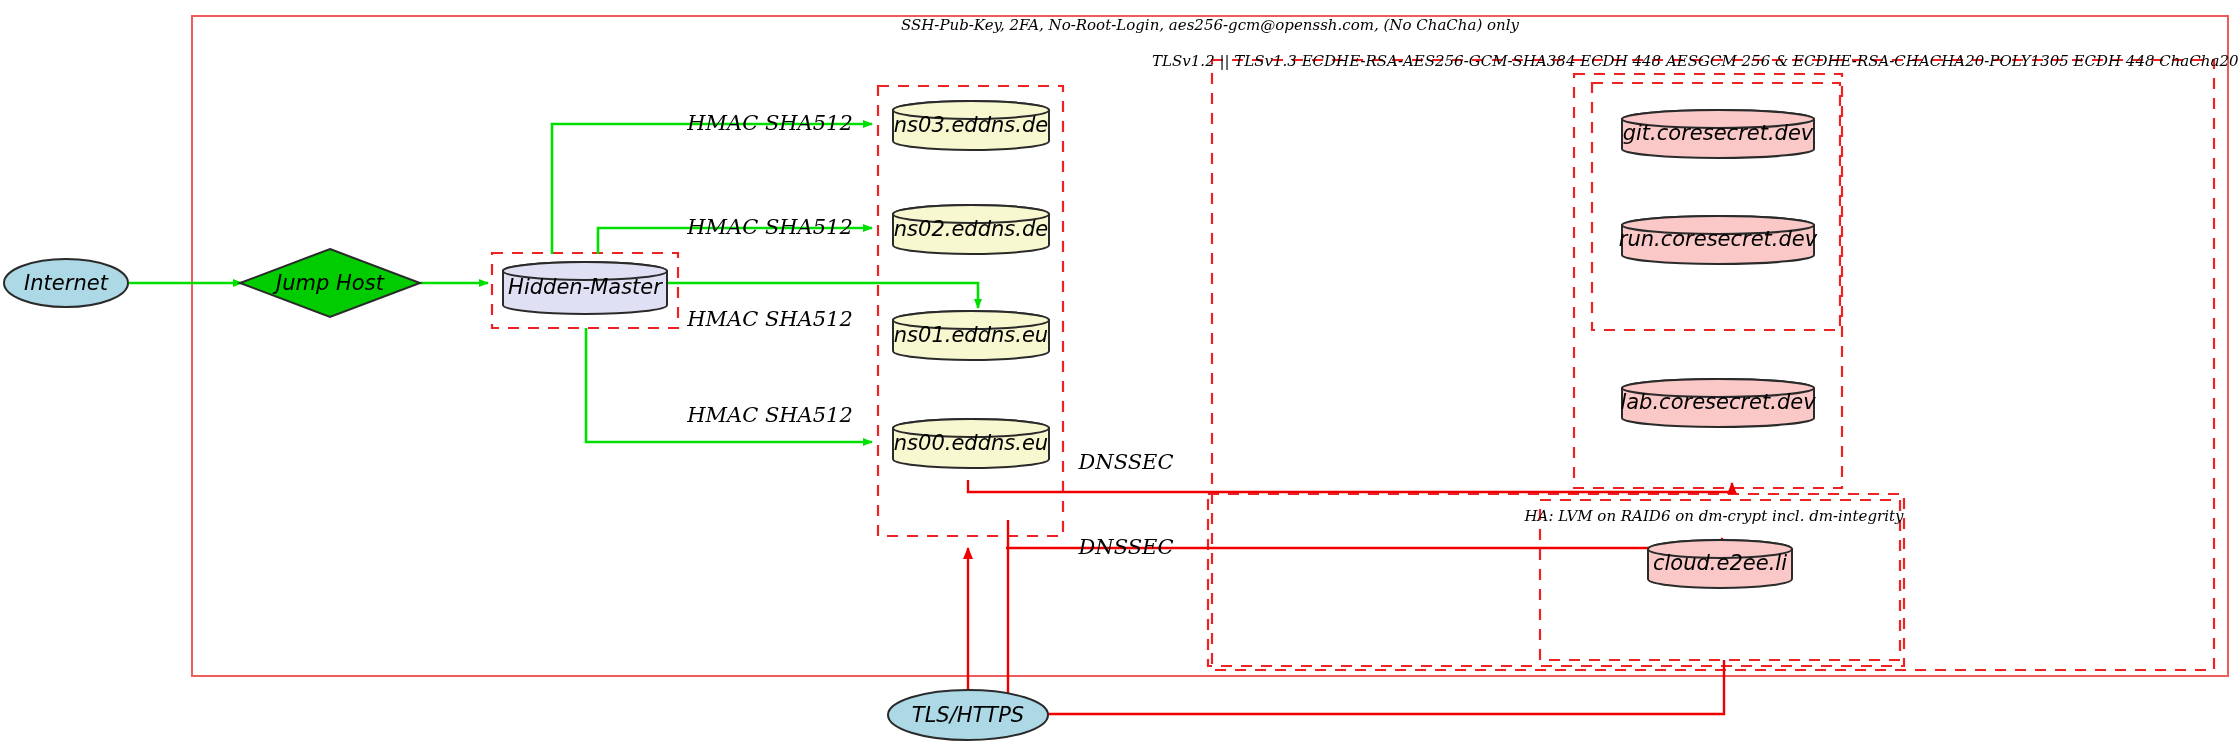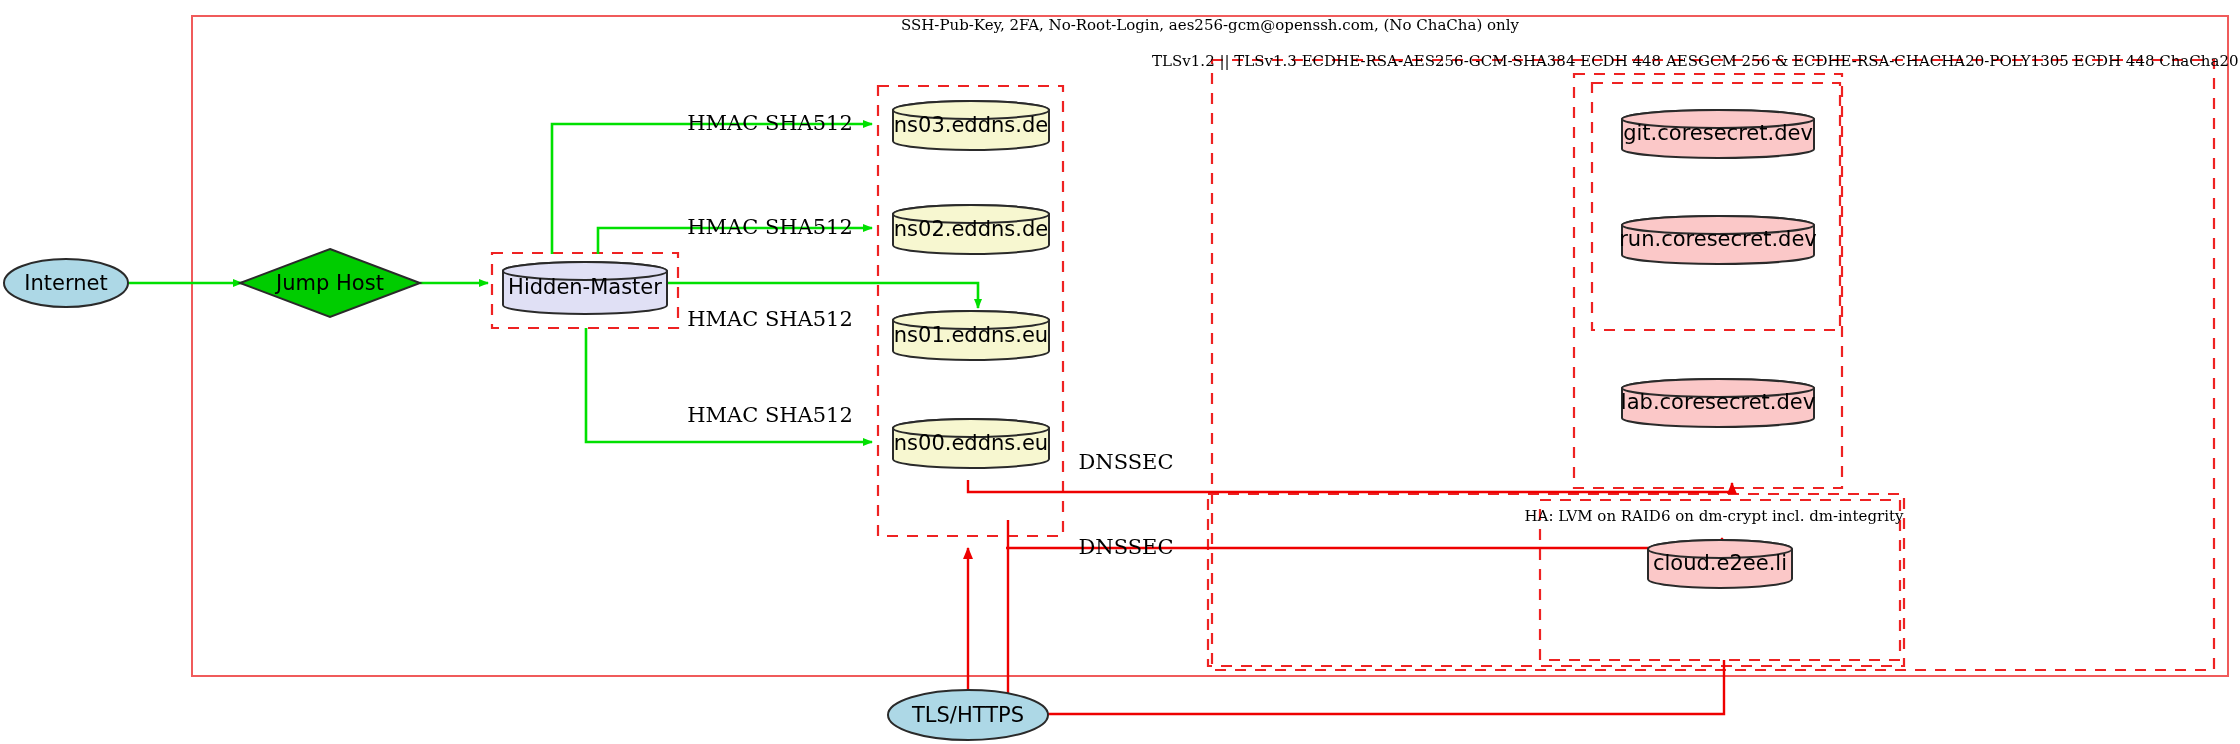--- a/index.html
+++ b/index.html
@@ -10,20 +10,21 @@
   body {
     width: 2240px;
     height: 744px;
     font-family: "Liberation Sans", sans-serif;
     overflow: hidden;
   }
   #diagram-root {
     position: relative;
     width: 2028px;
     height: 744px;
+    font-style: italic;
   }
   svg#graph {
     display: block;
     width: 2240px;
     height: 744px;
   }
   .node-label {
     font-family: "DejaVu Sans", sans-serif;
     font-size: 21px;
     fill: #000000;

